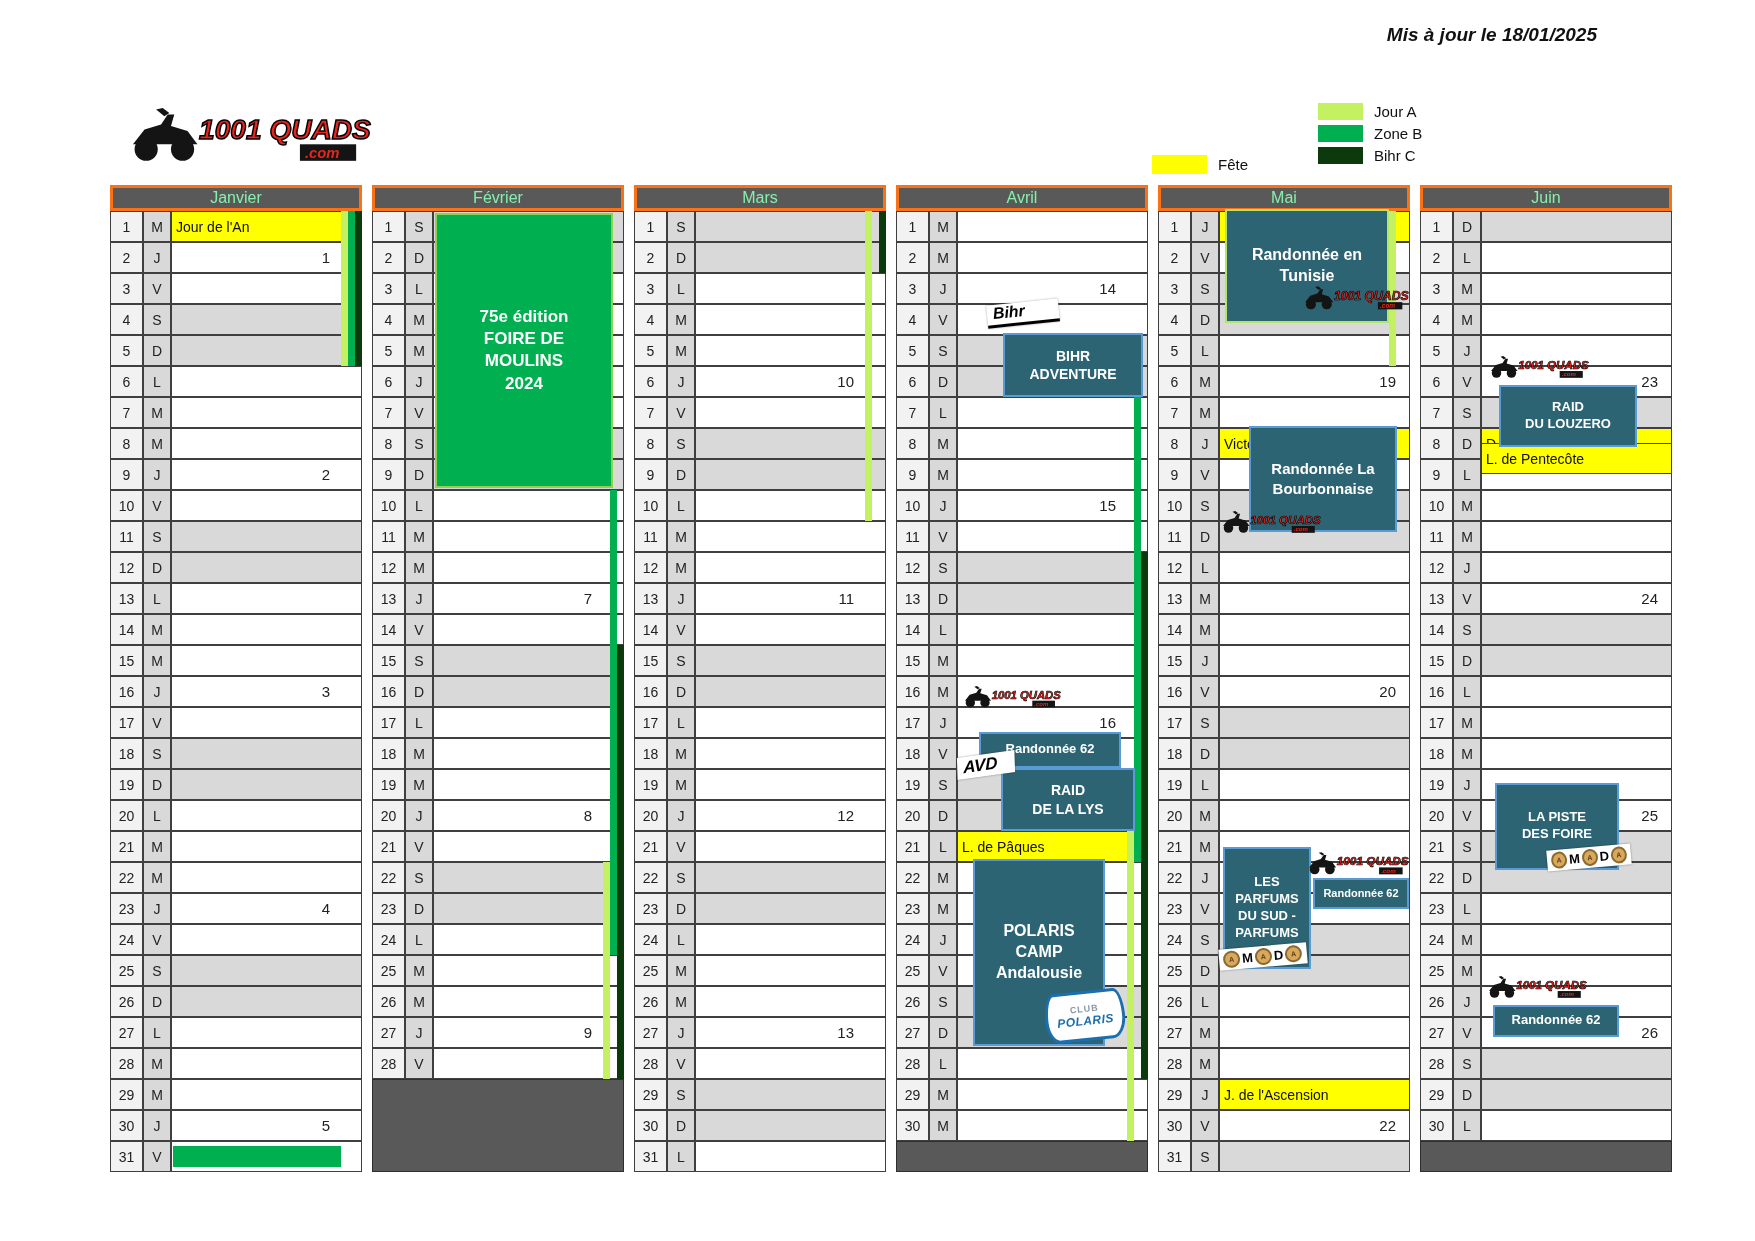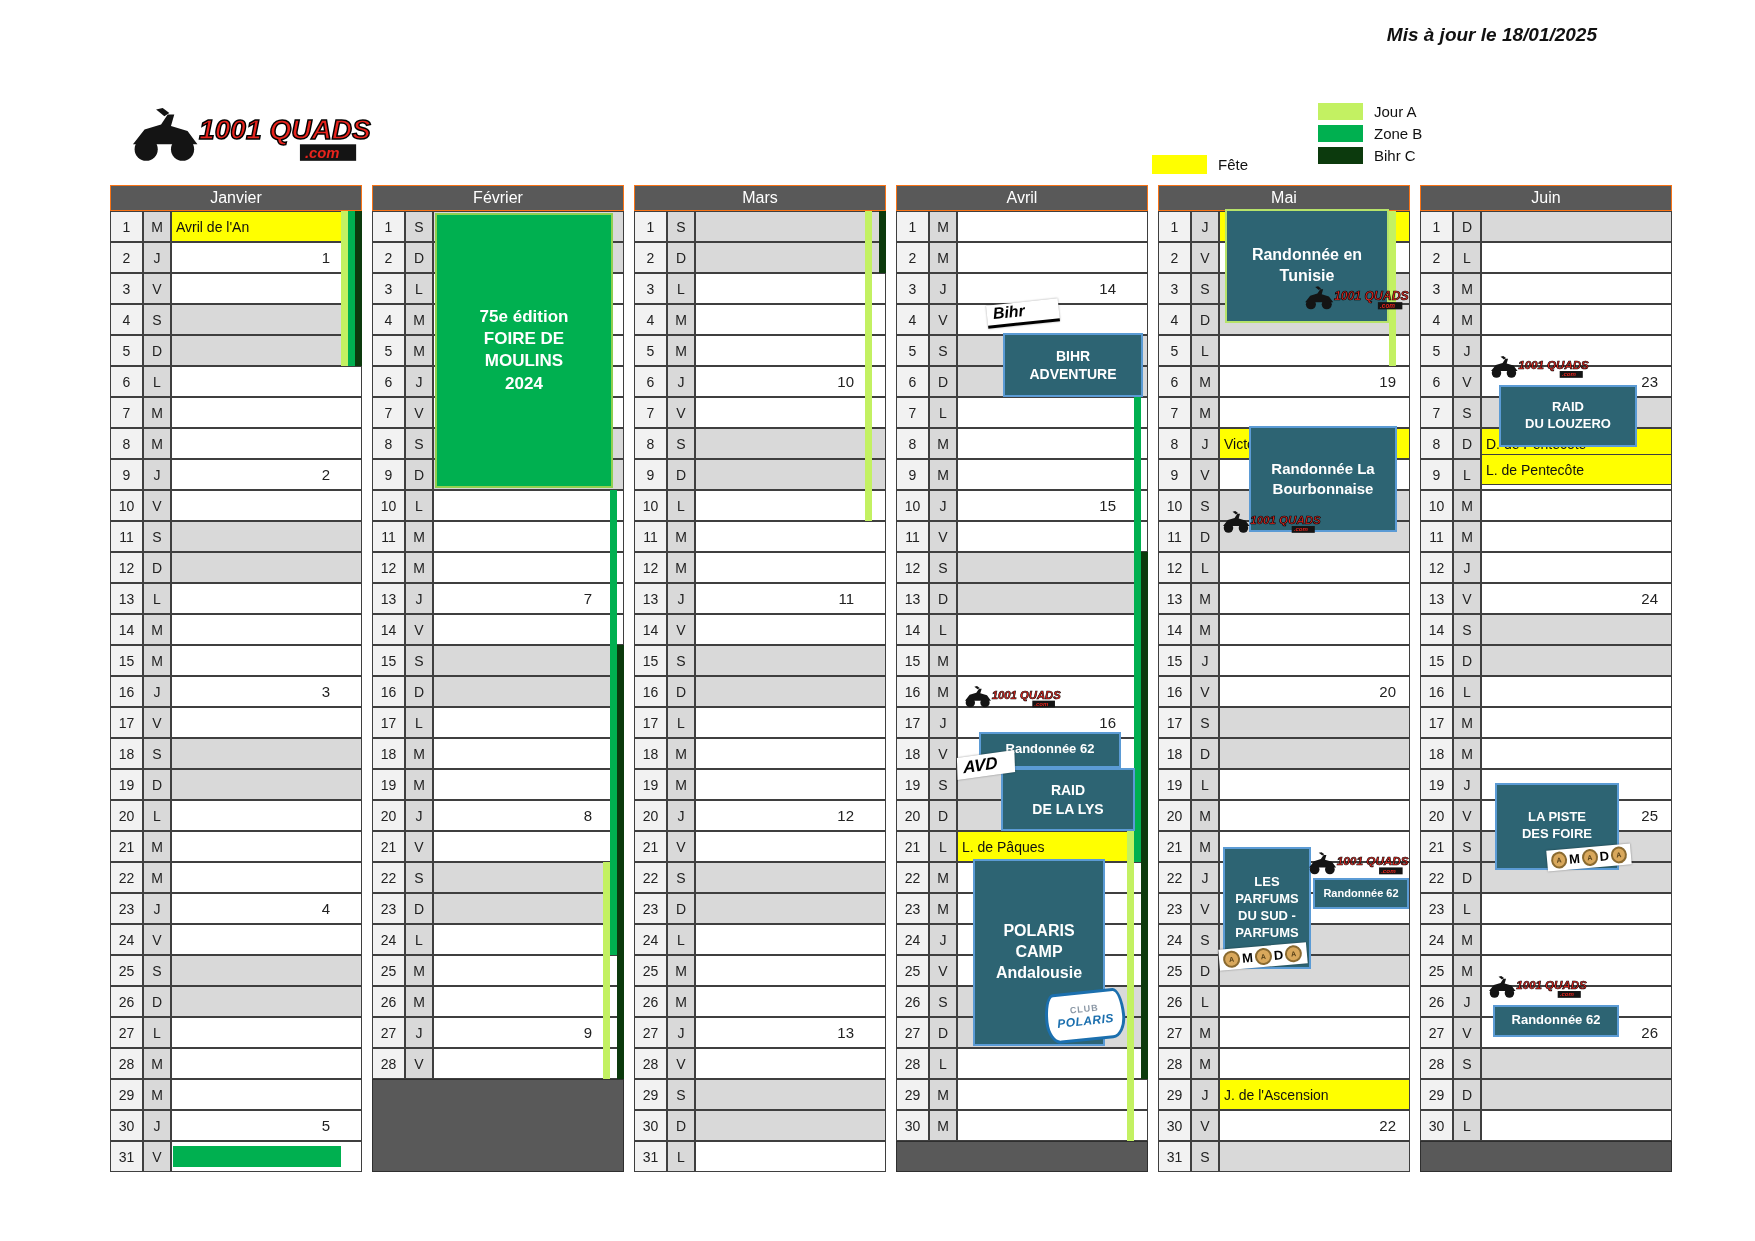--- a/index.html
+++ b/index.html
@@ -4,21 +4,21 @@
 <style>
   html,body{margin:0;padding:0;background:#ffffff;width:1755px;height:1241px;
     font-family:"Liberation Sans", sans-serif; position:relative; overflow:hidden;}
   #page{position:absolute;inset:0;}
   .abs{position:absolute;box-sizing:border-box;}
   #updated-note{top:24px;right:158px;font-size:19px;font-style:italic;font-weight:bold;color:#111;}
   
   .legend-swatch{height:17px;border:0;}
   .legend-label{font-size:15px;color:#111;}
   
-  .month-header{background:var(--header);color:#ffffff;font-size:16px;display:flex;align-items:center;justify-content:center;border:1px solid #f97316;}
+  .month-header{background:var(--header);color:#86efac;font-size:16px;display:flex;align-items:center;justify-content:center;border:3px solid #f97316;}
   .cell{border:1px solid var(--grid);font-size:14px;color:#222;display:flex;align-items:center;}
   .num-cell{background:var(--numbg);justify-content:center;}
   .let-cell{background:var(--letbg);justify-content:center;}
   .evt-cell{background:#fff;}
   .evt-cell.weekend{background:var(--weekend);}
   .holiday-cell{background:var(--holiday);font-size:14px;color:#111;display:flex;align-items:center;padding-left:4px;border:1px solid var(--grid);}
   .week-number{font-size:15px;color:#222;display:flex;align-items:center;justify-content:flex-end;}
   .zone-strip{border:0;}
   .event-block{display:flex;flex-direction:column;align-items:center;justify-content:center;
      color:#fff;font-weight:bold;text-align:center;line-height:1.3;z-index:6;}
@@ -159,21 +159,21 @@
       <div class="abs cell evt-cell" style="left: 171px; top: 1048px; width: 191px; height: 31px;"></div>
       <div class="abs cell num-cell" style="left: 110px; top: 1079px; width: 33px; height: 31px;">29</div>
       <div class="abs cell let-cell" style="left: 143px; top: 1079px; width: 28px; height: 31px;">M</div>
       <div class="abs cell evt-cell" style="left: 171px; top: 1079px; width: 191px; height: 31px;"></div>
       <div class="abs cell num-cell" style="left: 110px; top: 1110px; width: 33px; height: 31px;">30</div>
       <div class="abs cell let-cell" style="left: 143px; top: 1110px; width: 28px; height: 31px;">J</div>
       <div class="abs cell evt-cell" style="left: 171px; top: 1110px; width: 191px; height: 31px;"></div>
       <div class="abs cell num-cell" style="left: 110px; top: 1141px; width: 33px; height: 31px;">31</div>
       <div class="abs cell let-cell" style="left: 143px; top: 1141px; width: 28px; height: 31px;">V</div>
       <div class="abs cell evt-cell" style="left: 171px; top: 1141px; width: 191px; height: 31px;"></div>
-      <div class="abs holiday-cell" style="left: 171px; top: 211px; width: 191px; height: 31px; z-index: 2; overflow: hidden; white-space: nowrap;">Avril de l'An</div>
+      <div class="abs holiday-cell" style="left: 171px; top: 211px; width: 191px; height: 31px; z-index: 2; overflow: hidden; white-space: nowrap;">Jour de l'An</div>
       <div class="abs week-number" style="left: 171px; top: 242px; width: 159px; height: 31px; z-index: 3;">1</div>
       <div class="abs week-number" style="left: 171px; top: 459px; width: 159px; height: 31px; z-index: 3;">2</div>
       <div class="abs week-number" style="left: 171px; top: 676px; width: 159px; height: 31px; z-index: 3;">3</div>
       <div class="abs week-number" style="left: 171px; top: 893px; width: 159px; height: 31px; z-index: 3;">4</div>
       <div class="abs week-number" style="left: 171px; top: 1110px; width: 159px; height: 31px; z-index: 3;">5</div>
       <div class="abs zone-strip" style="left: 341px; top: 211px; width: 7px; height: 155px; z-index: 5; background: var(--zoneA);"></div>
       <div class="abs zone-strip" style="left: 348px; top: 211px; width: 7px; height: 155px; z-index: 5; background: var(--zoneB);"></div>
       <div class="abs zone-strip" style="left: 355px; top: 211px; width: 7px; height: 155px; z-index: 5; background: var(--zoneC);"></div>
       <div class="abs event-bar" style="left: 173px; top: 1146px; width: 168px; height: 21px;"></div>
       <div class="abs month-header" style="left: 372px; top: 185px; width: 252px; height: 26px;">Février</div>
@@ -758,21 +758,21 @@
       <div class="abs cell let-cell" style="left: 1453px; top: 1048px; width: 28px; height: 31px;">S</div>
       <div class="abs cell evt-cell weekend" style="left: 1481px; top: 1048px; width: 191px; height: 31px;"></div>
       <div class="abs cell num-cell" style="left: 1420px; top: 1079px; width: 33px; height: 31px;">29</div>
       <div class="abs cell let-cell" style="left: 1453px; top: 1079px; width: 28px; height: 31px;">D</div>
       <div class="abs cell evt-cell weekend" style="left: 1481px; top: 1079px; width: 191px; height: 31px;"></div>
       <div class="abs cell num-cell" style="left: 1420px; top: 1110px; width: 33px; height: 31px;">30</div>
       <div class="abs cell let-cell" style="left: 1453px; top: 1110px; width: 28px; height: 31px;">L</div>
       <div class="abs cell evt-cell" style="left: 1481px; top: 1110px; width: 191px; height: 31px;"></div>
       <div class="abs month-filler" style="left: 1420px; top: 1141px; width: 252px; height: 31px;"></div>
       <div class="abs holiday-cell" style="left: 1481px; top: 428px; width: 191px; height: 31px; z-index: 2; overflow: hidden; white-space: nowrap;">D. de Pentecôte</div>
-      <div class="abs holiday-cell" style="left: 1481px; top: 454px; width: 191px; height: 31px; z-index: 2; overflow: hidden; white-space: nowrap;">L. de Pentecôte</div>
+      <div class="abs holiday-cell" style="left: 1481px; top: 443px; width: 191px; height: 31px; z-index: 2; overflow: hidden; white-space: nowrap;">L. de Pentecôte</div>
       <div class="abs week-number" style="left: 1481px; top: 366px; width: 177px; height: 31px; z-index: 3;">23</div>
       <div class="abs week-number" style="left: 1481px; top: 583px; width: 177px; height: 31px; z-index: 3;">24</div>
       <div class="abs week-number" style="left: 1481px; top: 800px; width: 177px; height: 31px; z-index: 3;">25</div>
       <div class="abs week-number" style="left: 1481px; top: 1017px; width: 177px; height: 31px; z-index: 3;">26</div>
       <div class="abs event-block teal" style="left: 1499px; top: 385.22px; width: 138px; height: 61.38px; font-size: 13px;">
         <div>RAID</div>
         <div>DU LOUZERO</div>
       </div>
       <div class="abs event-block teal" style="left: 1495px; top: 782.95px; width: 124px; height: 86.8px; font-size: 13px;">
         <div>LA PISTE</div>

